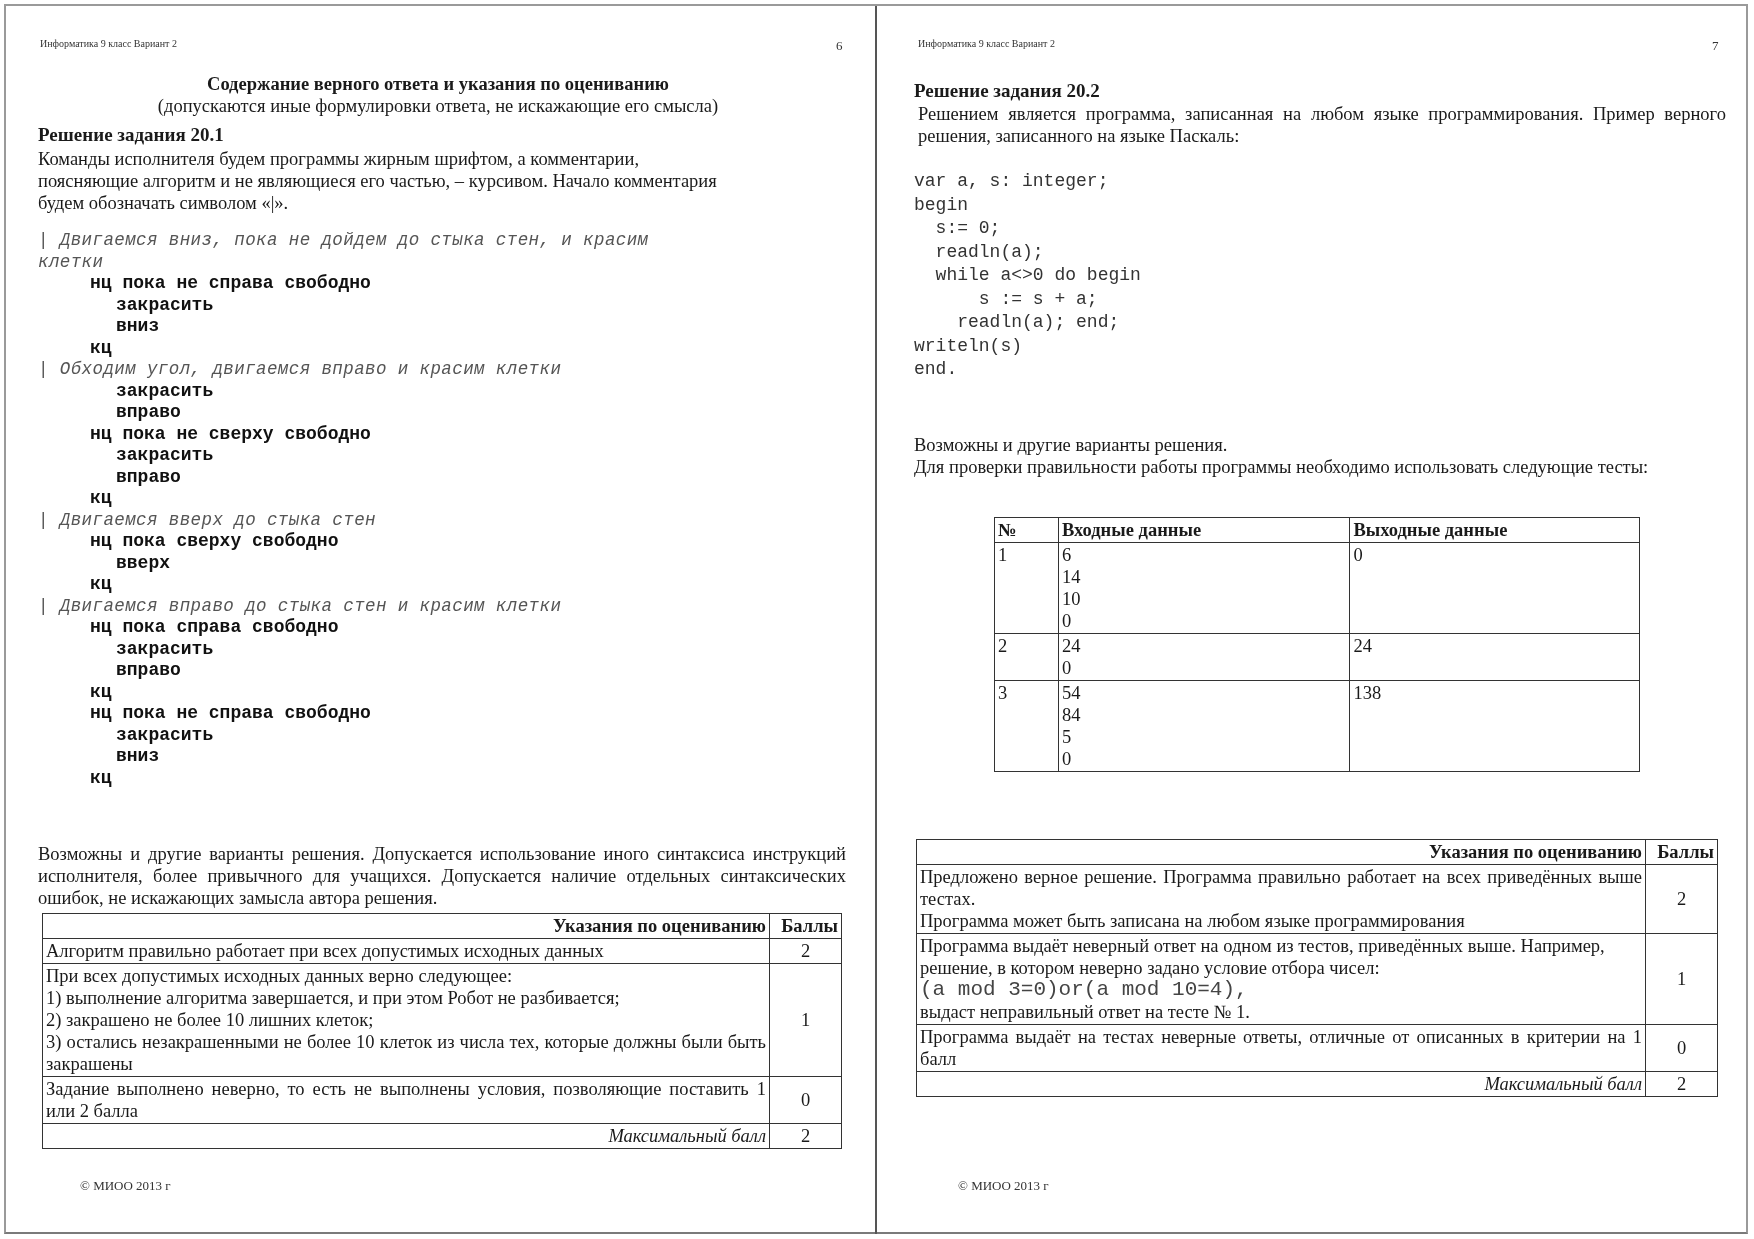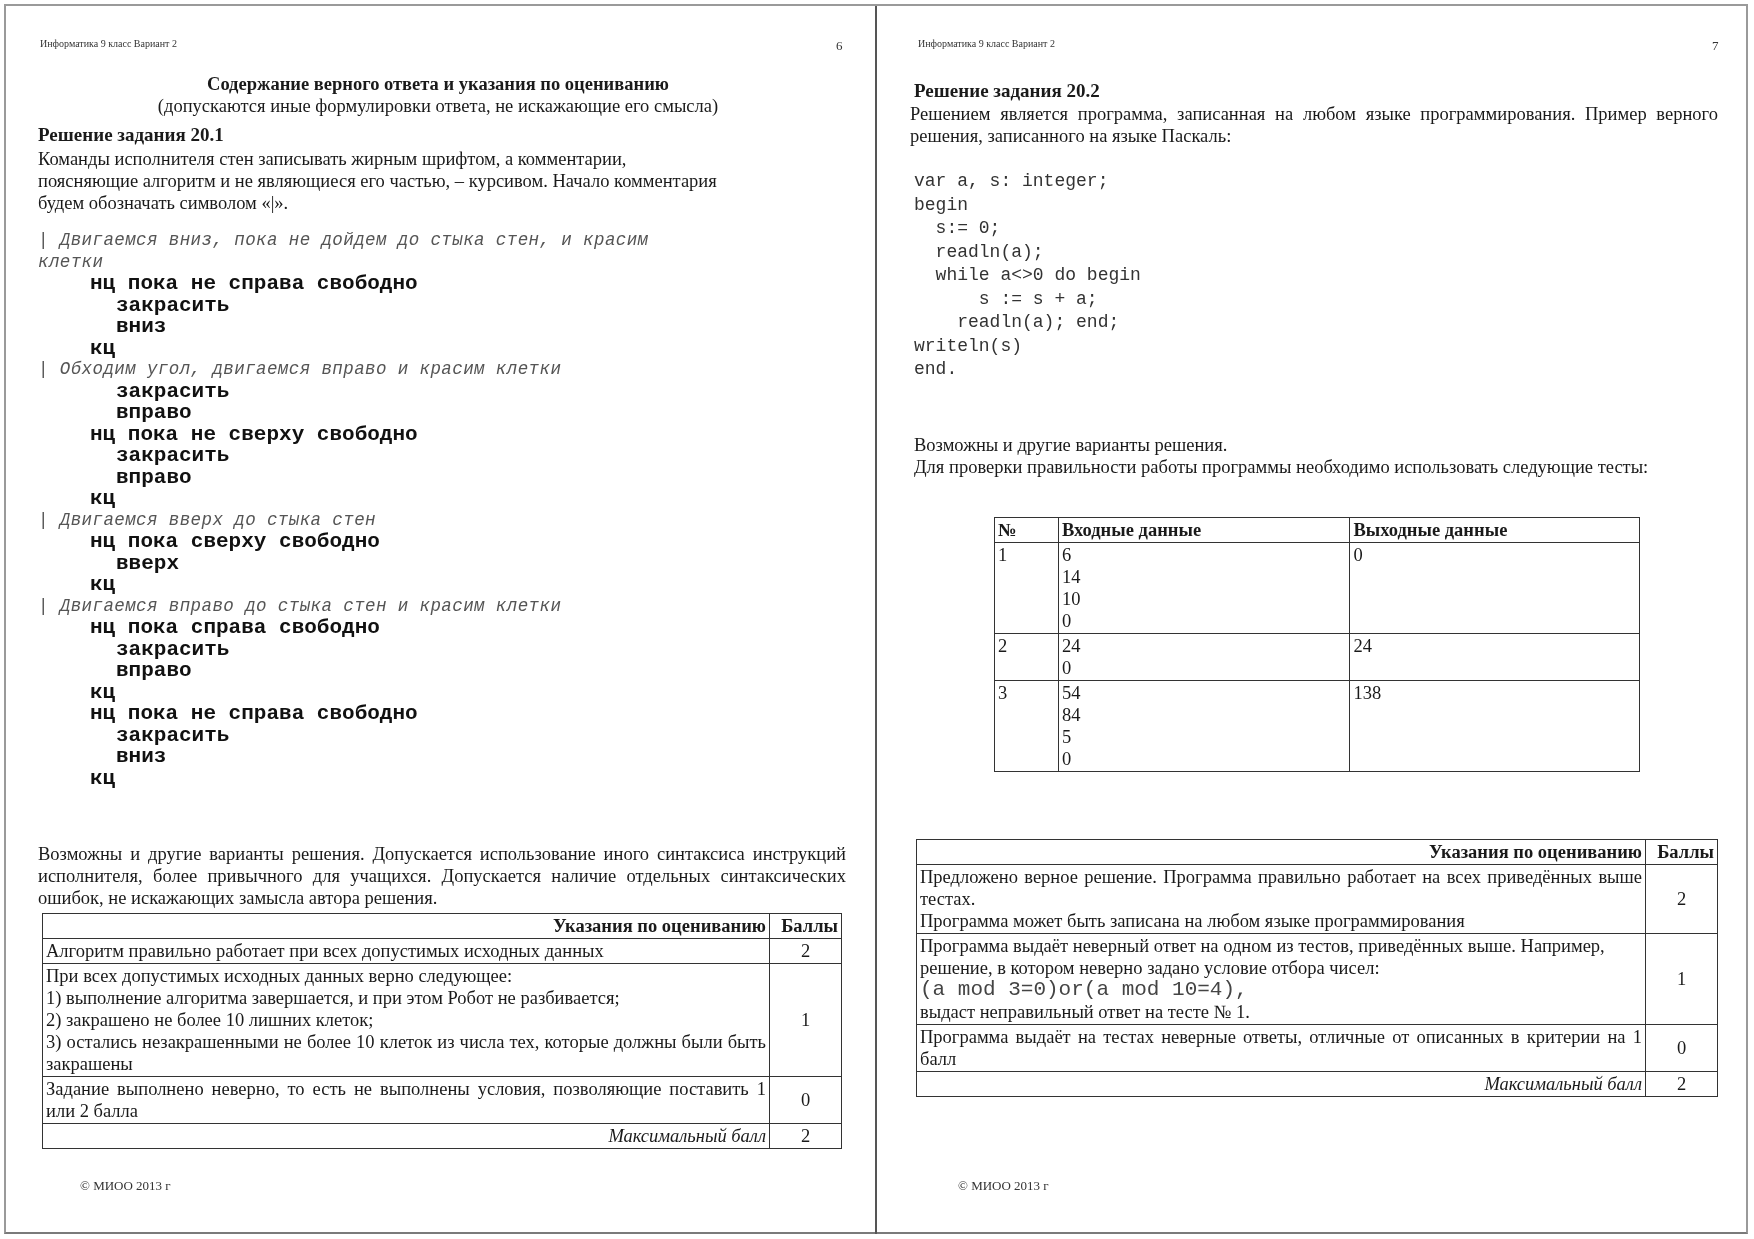--- a/index.html
+++ b/index.html
@@ -29,21 +29,21 @@
   .center-title.bold { font-weight: bold; top: 74px; }
   .center-title.sub { top: 96px; }
 
   .section-head { position: absolute; font-weight: bold; font-size: 19px; }
   .para { position: absolute; font-size: 18.5px; line-height: 22px; }
   .justify { text-align: justify; text-align-last: left; }
 
   .algo { position: absolute; left: 38px; top: 230px; font-family: "Liberation Mono", "DejaVu Sans Mono", monospace; }
   .algo .line { height: 21.5px; line-height: 21.5px; white-space: pre; font-size: 18px; }
   .algo .comment { font-style: italic; color: #555; font-size: 17.5px; letter-spacing: 0.4px; }
-  .algo .cmd { font-weight: bold; color: #111; font-size: 21px; }
+  .algo .cmd { font-weight: bold; color: #111; font-size: 18px; }
 
   .code { position: absolute; left: 36px; top: 170px; font-family: "Liberation Mono", "DejaVu Sans Mono", monospace; font-size: 18px; color: #333; }
   .code .line { height: 23.5px; line-height: 23.5px; white-space: pre; }
 
   table { border-collapse: collapse; position: absolute; }
   td, th { border: 1.5px solid #333; vertical-align: top; font-size: 18.5px; line-height: 22px; padding: 1px 3px; font-weight: normal; }
   th { font-weight: bold; text-align: right; }
   .score-cell { text-align: center; vertical-align: middle; }
   .italic-right { text-align: right; font-style: italic; margin-left: 36px; }
   .mono-inline { font-family: "Liberation Mono", "DejaVu Sans Mono", monospace; font-size: 21px; color: #444; }
@@ -62,21 +62,21 @@
 
 <div class="page left">
   <div class="running-head">Информатика 9 класс Вариант 2</div>
   <div class="page-num">6</div>
 
   <div class="center-title bold">Содержание верного ответа и указания по оцениванию</div>
   <div class="center-title sub">(допускаются иные формулировки ответа, не искажающие его смысла)</div>
 
   <div class="section-head" style="left:38px; top:124px;">Решение задания 20.1</div>
   <div class="para" style="left:38px; top:148px; width:800px;">
-    <div>Команды исполнителя стен записывать жирным шрифтом, а комментарии,</div>
+    <div>Команды исполнителя будем программы жирным шрифтом, а комментарии,</div>
     <div>поясняющие алгоритм и не являющиеся его частью, – курсивом. Начало комментария</div>
     <div>будем обозначать символом «|».</div>
   </div>
 
   <div class="algo" id="algo">
       <div class="line comment">| Двигаемся вниз, пока не дойдем до стыка стен, и красим</div>
       <div class="line comment">клетки</div>
       <div class="line cmd" style="padding-left: 52px;">нц пока не справа свободно</div>
       <div class="line cmd" style="padding-left: 78px;">закрасить</div>
       <div class="line cmd" style="padding-left: 78px;">вниз</div>
@@ -144,21 +144,21 @@
     </table>
 
   <div class="footer">© МИОО 2013 г</div>
 </div>
 
 <div class="page right">
   <div class="running-head" style="left:40px;">Информатика 9 класс Вариант 2</div>
   <div class="page-num">7</div>
 
   <div class="section-head" style="left:36px; top:80px;">Решение задания 20.2</div>
-  <div class="para justify" style="left:32px; top:103px; width:808px;">Решением является программа, записанная на любом языке программирования. Пример верного решения, записанного на языке Паскаль:</div>
+  <div class="para justify" style="left:40px; top:103px; width:808px;">Решением является программа, записанная на любом языке программирования. Пример верного решения, записанного на языке Паскаль:</div>
 
   <div class="code" id="code">
       <div class="line">var a, s: integer;</div>
       <div class="line">begin</div>
       <div class="line">  s:= 0;</div>
       <div class="line">  readln(a);</div>
       <div class="line">  while a&lt;&gt;0 do begin</div>
       <div class="line">      s := s + a;</div>
       <div class="line">    readln(a); end;</div>
       <div class="line">writeln(s)</div>

